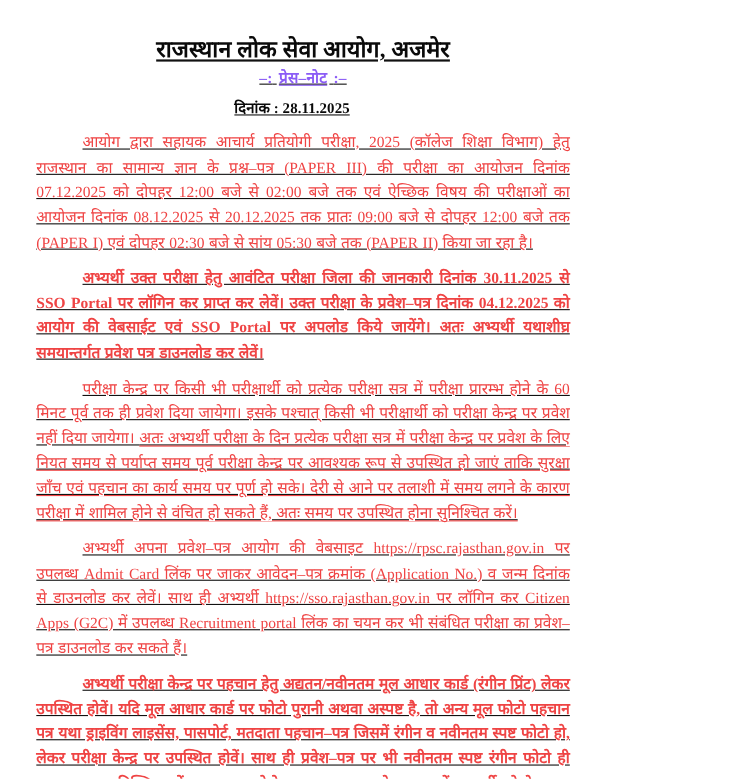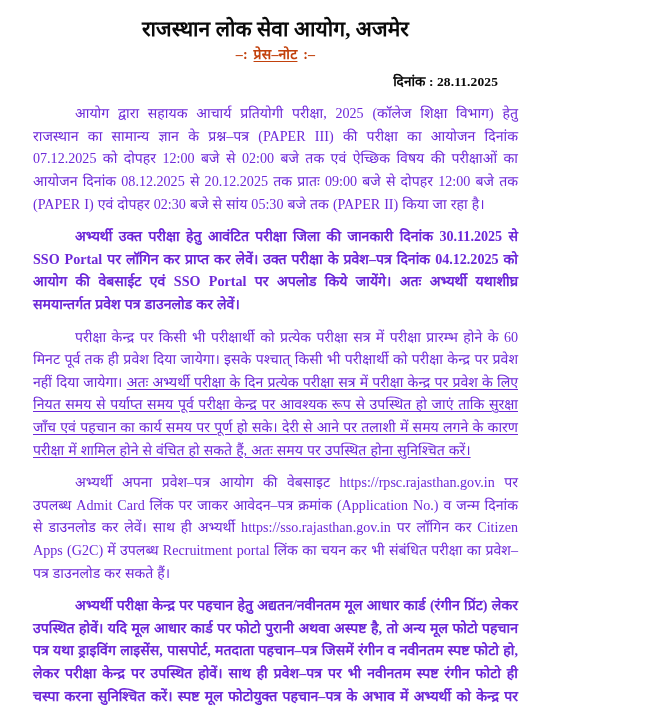--- a/index.html
+++ b/index.html
@@ -14,77 +14,78 @@
     overflow: hidden;
     font-family: "Liberation Serif", "DejaVu Serif", serif;
     color: #111111;
     -webkit-font-smoothing: antialiased;
   }
 
   .page {
     width: 540px;
     height: 708px;
     box-sizing: border-box;
-    padding: 10px 22px 0 33px;
+    padding: 26px 22px 0 33px;
     position: relative;
     background: #ffffff;
+    text-decoration: underline;
   }
 
   
   .doc-title {
     text-align: center;
     font-size: 21px;
     font-weight: 700;
     letter-spacing: 0.1px;
     line-height: 1.25;
     margin: 6px 0 2px 0;
     color: #0a0a0a;
   }
 
   .press-note-line {
     text-align: center;
     font-size: 14px;
     font-weight: 700;
     margin: 2px 0 0 0;
-    color: #c2410c;
+    color: #8b5cf6;
     letter-spacing: 0.2px;
   }
   .press-note-line .dash-left,
   .press-note-line .dash-right {
     font-weight: 700;
   }
   .press-note-line .pn-word {
     text-decoration: underline;
     text-underline-offset: 2px;
     padding: 0 2px;
   }
 
   .date-line {
-    text-align: right;
+    text-align: center;
     font-size: 13.5px;
     font-weight: 700;
     margin: 9px 20px 0 0;
     color: #0a0a0a;
     letter-spacing: 0.1px;
   }
 
   
   .body-copy {
     margin-top: 12px;
   }
 
   p.para {
     margin: 0 0 0 0;
     padding: 0;
     text-align: justify;
     text-justify: inter-word;
     text-indent: 42px;
     font-size: 14.1px;
     line-height: 22.6px;
-    color: #6d28d9;
+    color: #ef4444;
     word-spacing: 0.5px;
   }
 
   p.para + p.para {
     margin-top: 10px;
   }
 
   p.para.bold {
     font-weight: 700;
     word-spacing: 0.6px;

